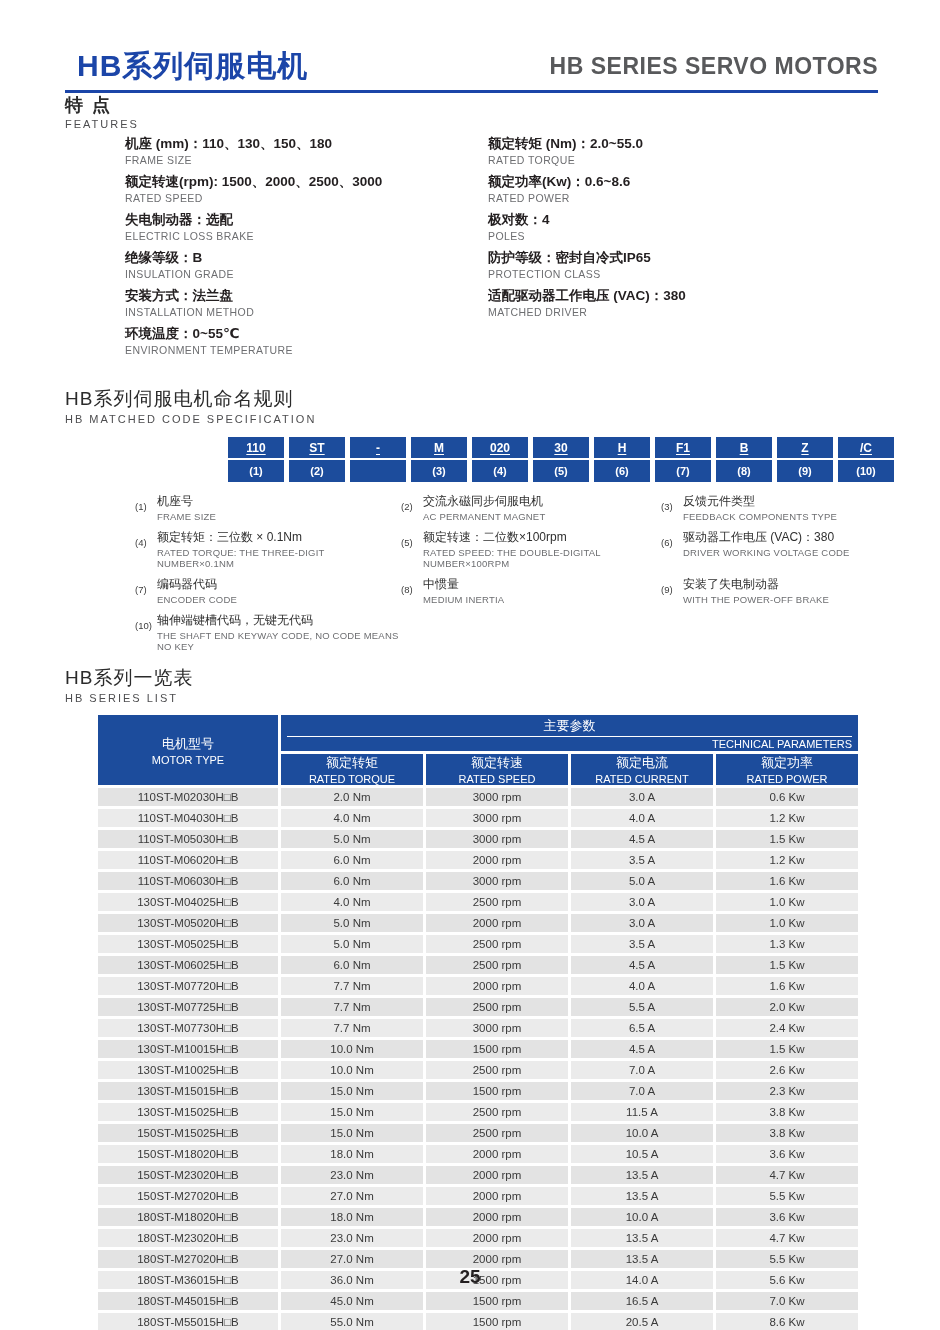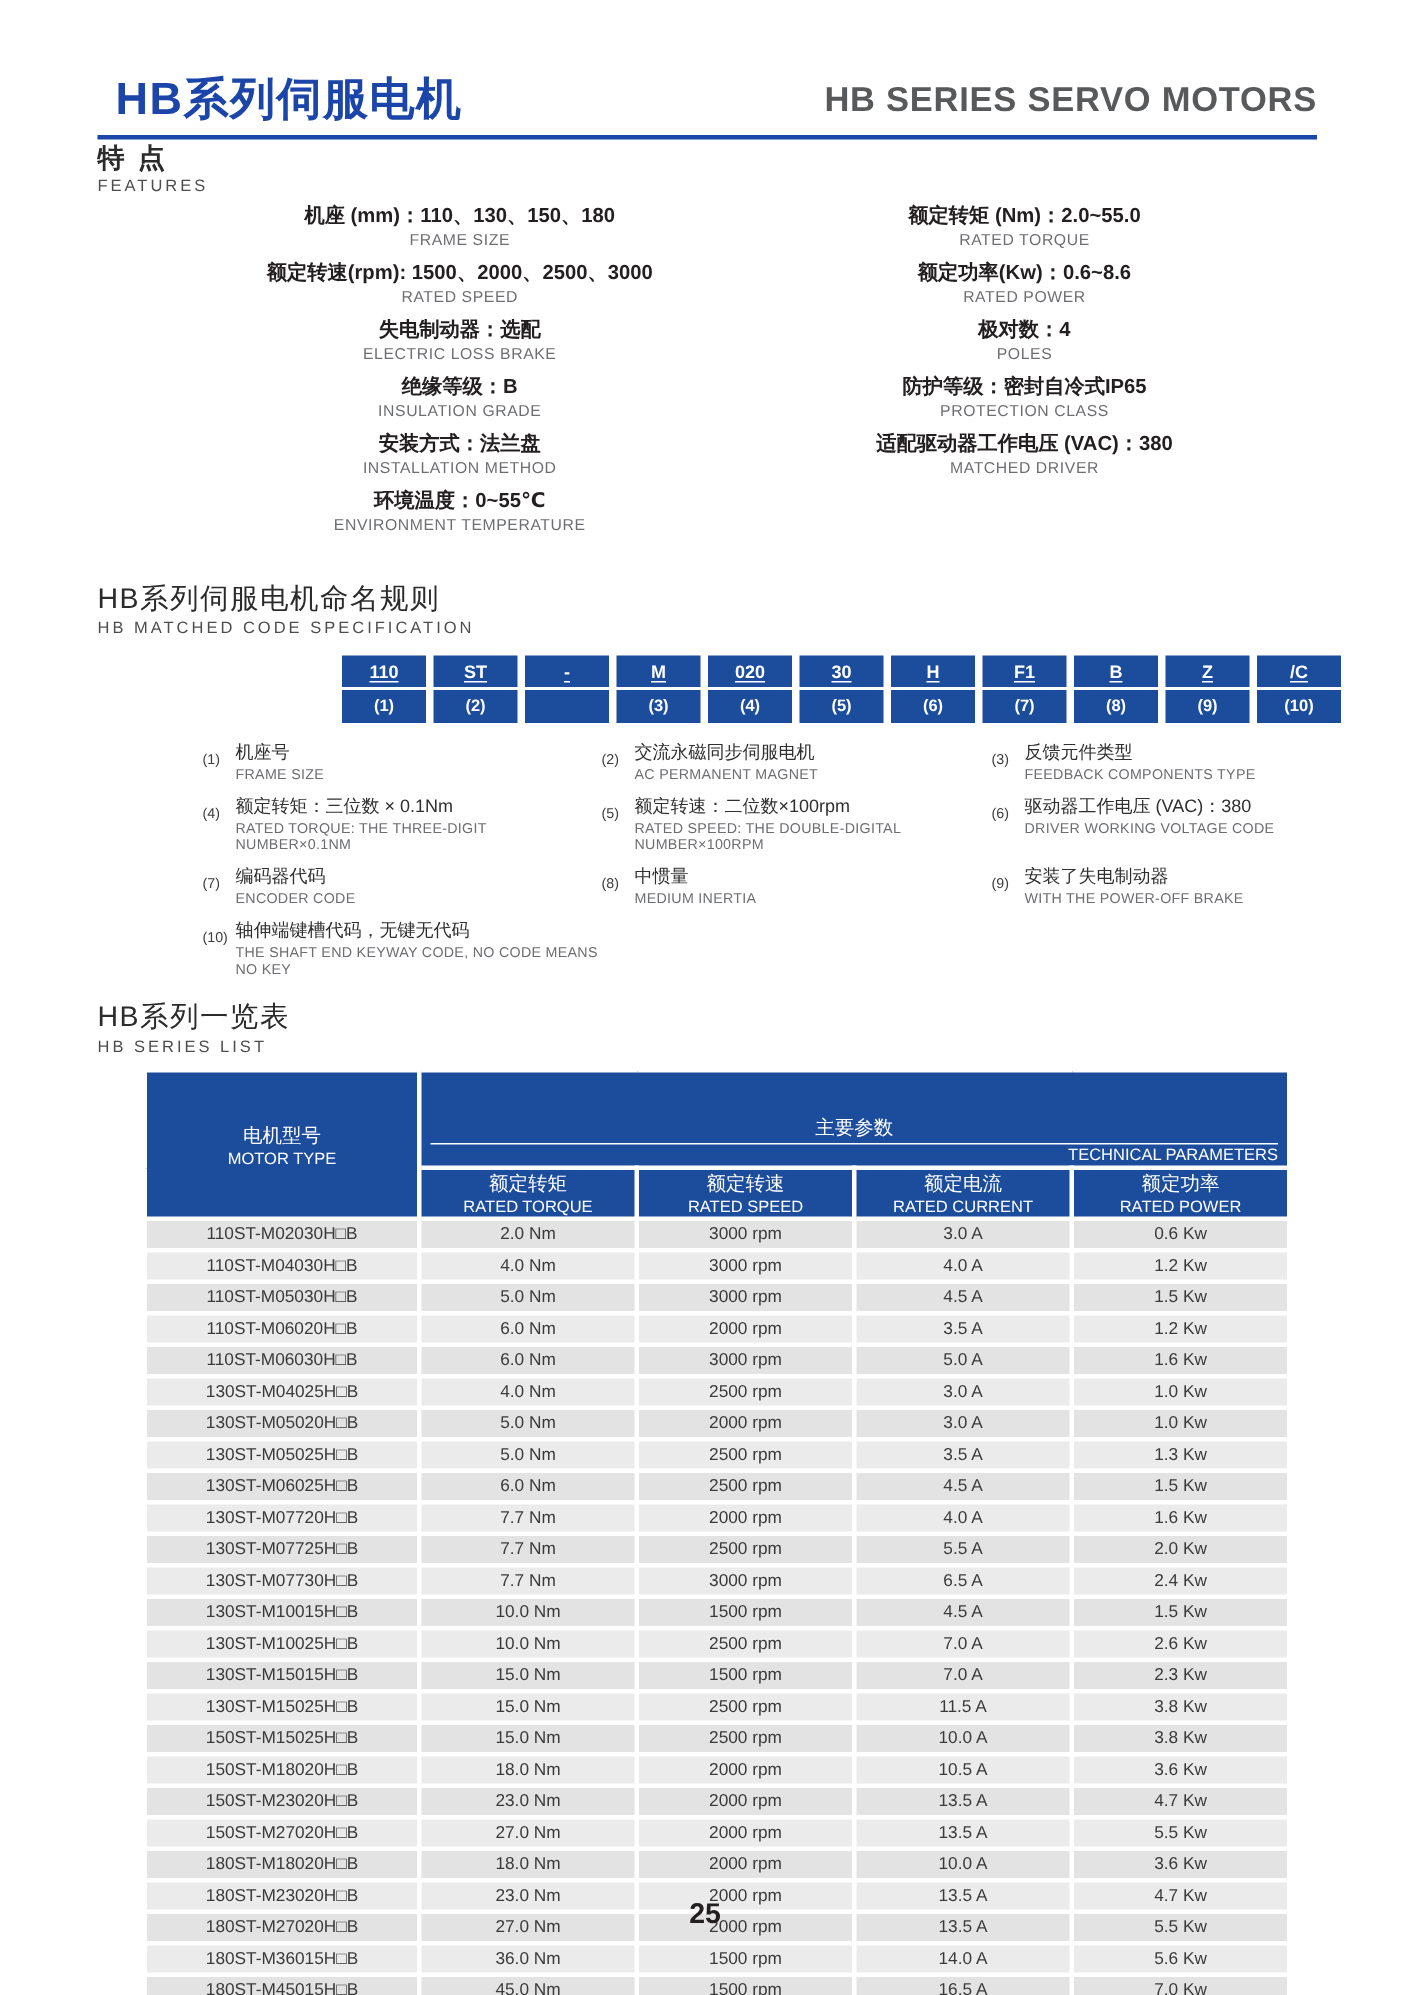--- a/index.html
+++ b/index.html
@@ -16,21 +16,21 @@
   
   .sec-zh { font-size:18px; font-weight:bold; color:#2b2b2b; letter-spacing:2px; }
   .sec-en { font-size:11px; color:#4d4d4f; letter-spacing:2px; margin-top:1px; }
   .sec2-zh { font-size:19px; color:#2b2b2b; letter-spacing:1px; font-weight:normal; }
 
   
   .features { }
   .feat-cols { display:flex; margin-top:5px; }
   .feat-col-l { width:423px; padding-left:60px; }
   .feat-col-r { flex:1; }
-  .feat-item { margin-bottom:7px;text-align:center; }
+  .feat-item { margin-bottom:7px; }
   .feat-zh { font-size:13.5px; font-weight:bold; color:#231f20; }
   .feat-en { font-size:10.5px; color:#6d6e71; letter-spacing:0.4px; margin-top:1px; }
 
   
   .codespec { margin-top:23px; }
   .code-strip { display:flex; gap:5px; margin-top:12px; margin-left:163px; }
   .code-col { display:flex; flex-direction:column; gap:2px; }
   .code-box { width:56px; height:21px; background:#1c4c9c; color:#fff; font-weight:bold;
               display:flex; align-items:center; justify-content:center; font-size:12px; }
   .code-val { text-decoration:underline; text-underline-offset:2px; }
@@ -43,21 +43,21 @@
   .lg-en { font-size:9.5px; color:#6d6e71; letter-spacing:0.2px; margin-top:1px; }
 
   
   .series { margin-top:13px; }
   .series-table { border-collapse:collapse; width:763px; margin-left:30px; margin-top:8px; table-layout:fixed; }
   .series-table th, .series-table td { border:3px solid #ffffff; }
   .th-blue { background:#1c4c9c; color:#fff; font-weight:normal; text-align:center; }
   .motor-th { width:183px; vertical-align:middle; }
   .th-zh { font-size:13px; }
   .th-en { font-size:11px; margin-top:1px; }
-  .params-inner { padding:2px 6px 1px;margin-top:26px; }
+  .params-inner { padding:2px 6px 1px; }
   .params-zh { font-size:13px; border-bottom:1px solid #ffffff; padding-bottom:1px; }
   .params-en { font-size:11px; padding-top:1px;text-align:right; }
   .sub-th { height:33px; }
   .series-table td { height:21px; text-align:center; font-size:11.5px; color:#3a3a3a; padding:0; }
   .series-table tbody tr:nth-child(odd) td { background:#e3e3e3; }
   .series-table tbody tr:nth-child(even) td { background:#ebebeb; }
   .page-num { position:absolute; left:0; right:0; bottom:42px; text-align:center;
               font-size:19px; font-weight:bold; color:#231f20; }
 </style>
 </head>

